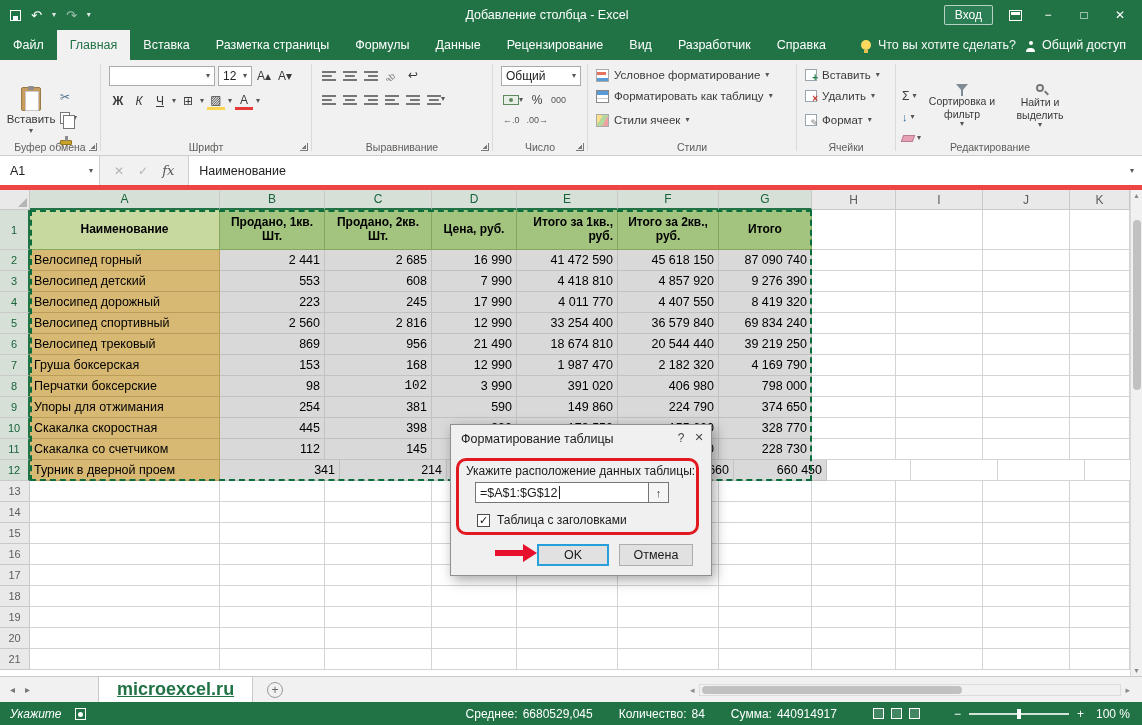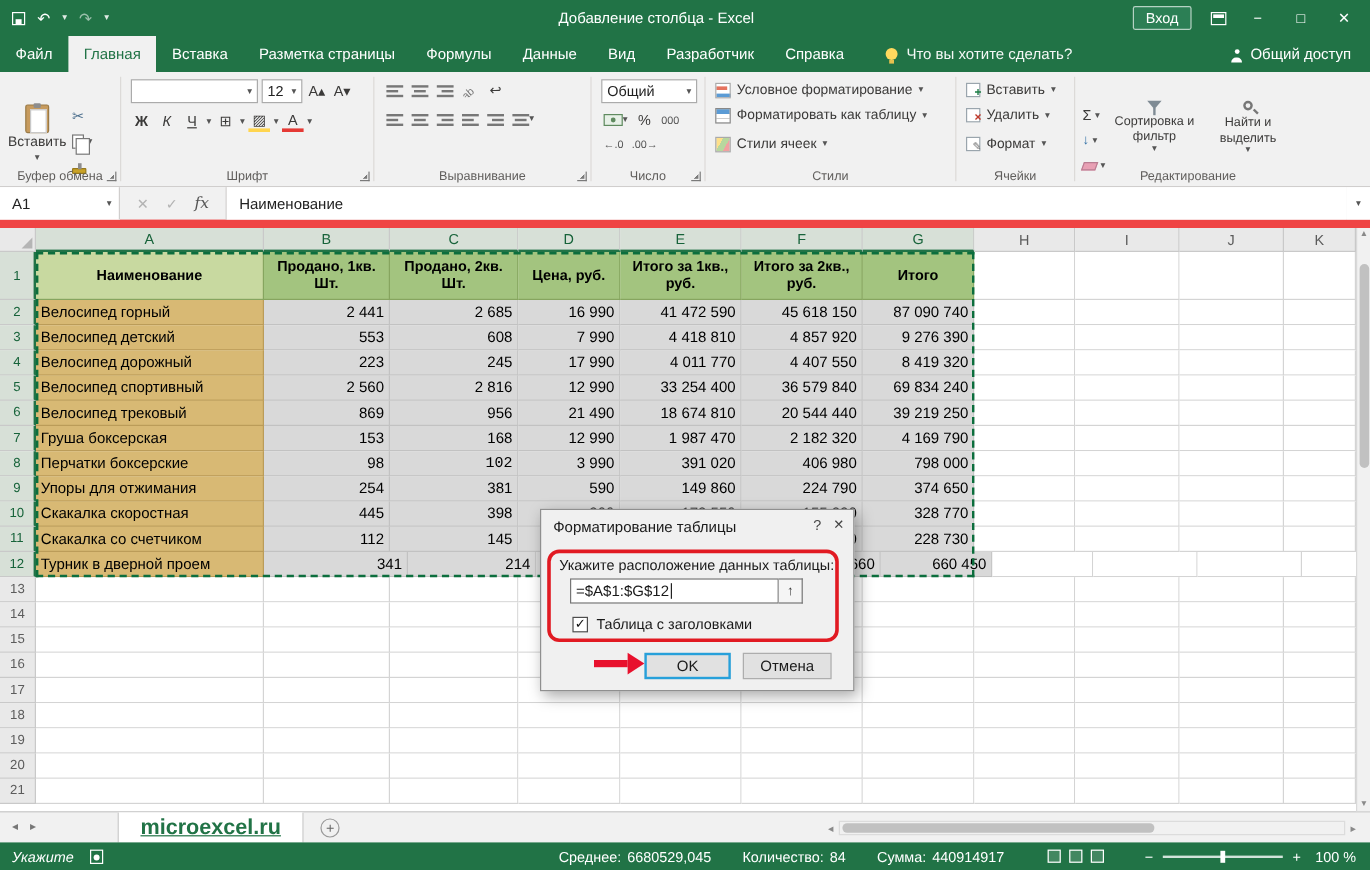--- a/index.html
+++ b/index.html
@@ -107,21 +107,21 @@
   .g-edit .gbody{display:flex;gap:4px;padding:4px 0 0 6px;}
   .bigv{display:flex;flex-direction:column;align-items:center;width:74px;text-align:center;}
   .bigv .rbtn-text{font-size:10.5px;line-height:1.2;}
   .ic-funnel{width:0;height:0;border-left:6px solid transparent;border-right:6px solid transparent;border-top:7px solid #7f8b94;position:relative;margin-bottom:4px;}
   .ic-funnel::after{content:"";position:absolute;left:-1px;top:-1px;width:2px;height:6px;background:#7f8b94;}
   .ic-mag{width:8px;height:8px;border:2px solid #777;border-radius:50%;position:relative;margin-bottom:4px;}
   .ic-mag::after{content:"";position:absolute;left:6px;top:6px;width:5px;height:2px;background:#777;transform:rotate(45deg);}
   .ic-erase{width:12px;height:7px;background:#e8a0b4;border:1px solid #b97d92;transform:skewX(-20deg);}
 
   
-  .fbar{position:absolute;top:156px;left:0;right:0;height:34px;background:#f1f1f1;border-bottom:7px solid #ef4444;display:flex;align-items:stretch;}
+  .fbar{position:absolute;top:156px;left:0;right:0;height:34px;background:#f1f1f1;border-bottom:5px solid #ef4444;display:flex;align-items:stretch;}
   .namebox{width:100px;background:#fff;border-right:1px solid #d0cecd;display:flex;align-items:center;justify-content:space-between;padding:0 6px 0 10px;font-size:12.5px;}
   .fb-icons{display:flex;align-items:center;gap:14px;padding:0 14px;border-right:1px solid #d0cecd;}
   .fb-x,.fb-v{font-size:12px;color:#b3b3b3;}
   .fb-fx{font-family:"DejaVu Serif",serif;font-style:italic;font-size:13px;color:#555;}
   .fb-text{flex:1;background:#fff;display:flex;align-items:center;padding-left:10px;font-size:12.5px;color:#222;}
   .fb-exp{display:flex;align-items:center;padding:0 8px;background:#fff;color:#888;}
 
   
   .sheet{position:absolute;top:190px;left:0;width:1130px;height:486px;background:#fff;overflow:hidden;}
   .corner{position:absolute;left:0;top:0;width:30px;height:20px;background:#e9e9e9;border-right:1px solid #c9c9c9;border-bottom:1px solid #c9c9c9;}
@@ -221,20 +221,21 @@
   </div>
 
   <div class="tabrow">
     <div class="tabs">
         <div class="rtab file">Файл</div>
         <div class="rtab active">Главная</div>
         <div class="rtab">Вставка</div>
         <div class="rtab">Разметка страницы</div>
         <div class="rtab">Формулы</div>
         <div class="rtab">Данные</div>
+        <div class="rtab">Рецензирование</div>
         <div class="rtab">Вид</div>
         <div class="rtab">Разработчик</div>
         <div class="rtab">Справка</div>
       </div>
     <div class="tellme">
       <span class="bulb"></span>
       <span>Что вы хотите сделать?</span>
     </div>
     <div class="share">
       <span class="person"></span>
@@ -469,21 +470,21 @@
         <div class="colh" style="width: 87px;">J</div>
         <div class="colh" style="width: 60px;">K</div>
       </div>
     <div class="gbody">
         <div class="grow" style="height: 40px;">
           <div class="rowh sel">1</div>
           <div class="cell th-a" style="width: 190px;">Наименование</div>
           <div class="cell th" style="width: 105px;">Продано, 1кв. Шт.</div>
           <div class="cell th" style="width: 107px;">Продано, 2кв. Шт.</div>
           <div class="cell th" style="width: 85px;">Цена, руб.</div>
-          <div class="cell th" style="width: 101px;">Итого за 1кв., руб.</div>
+          <div class="cell th" style="width: 101px; text-align: right;">Итого за 1кв., руб.</div>
           <div class="cell th" style="width: 101px;">Итого за 2кв., руб.</div>
           <div class="cell th" style="width: 93px;">Итого</div>
           <div class="cell" style="width: 84px;"></div>
           <div class="cell" style="width: 87px;"></div>
           <div class="cell" style="width: 87px;"></div>
           <div class="cell" style="width: 60px;"></div>
         </div>
         <div class="grow" style="height: 21px;">
           <div class="rowh sel">2</div>
           <div class="cell ca" style="width: 190px;">Велосипед горный</div>

